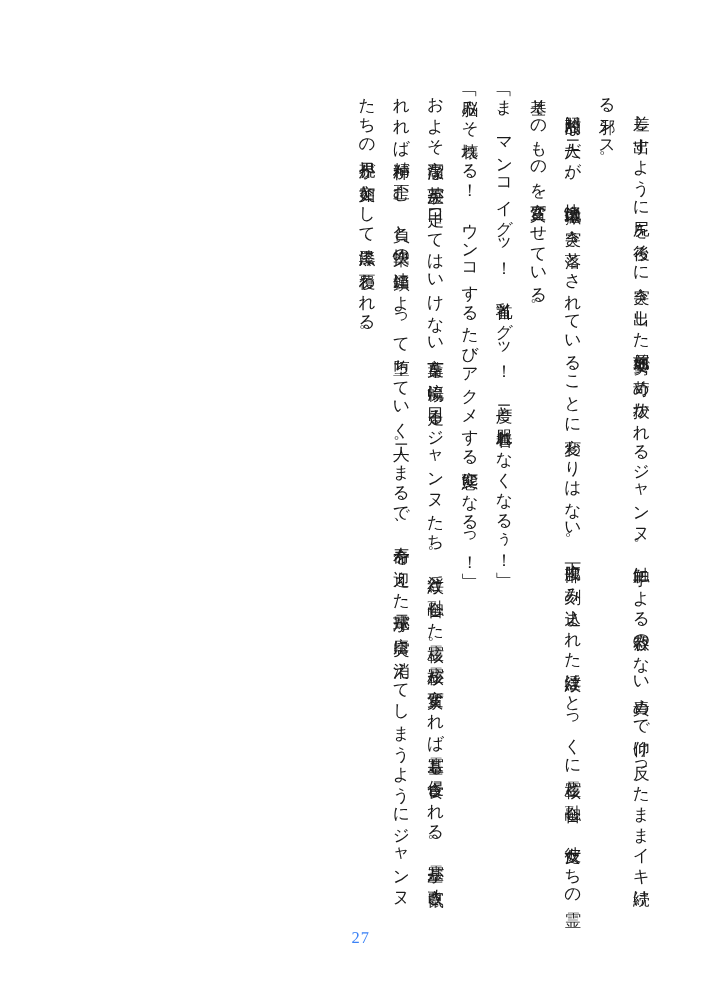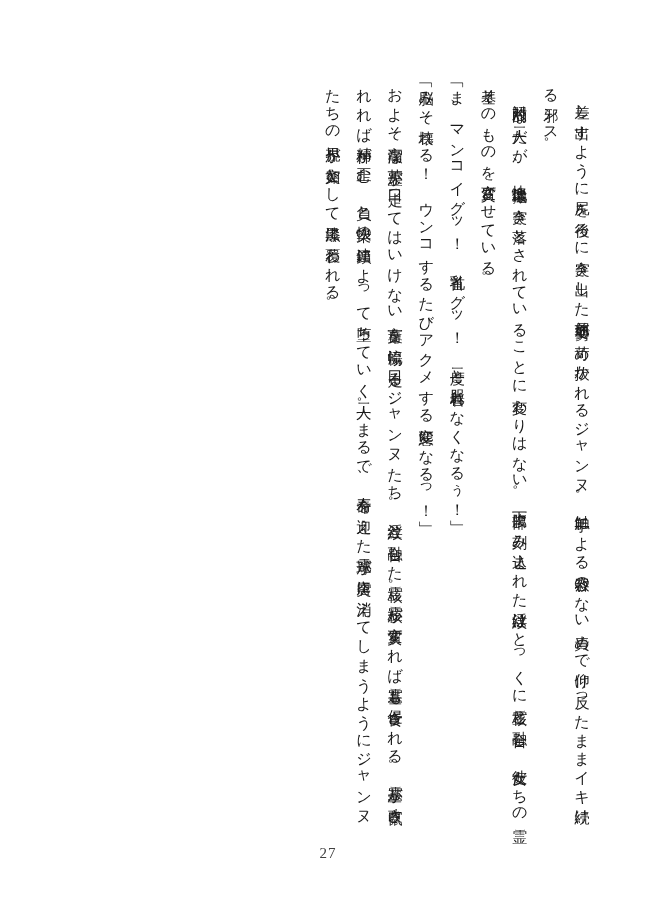--- a/index.html
+++ b/index.html
@@ -51,21 +51,21 @@
   }
 
   #page-number {
     position: absolute;
     bottom: 48px;
     left: 0;
     width: 100%;
     text-align: center;
     font-size: 15px;
     font-family: "Liberation Serif", "DejaVu Serif", serif;
-    color: #404040;
+    color: #3b82f6;
     letter-spacing: 1px;
     margin-top: 43px;
   }
 </style>
 </head>
 <body>
 
 <div id="page">
 
   <div id="text-block">

